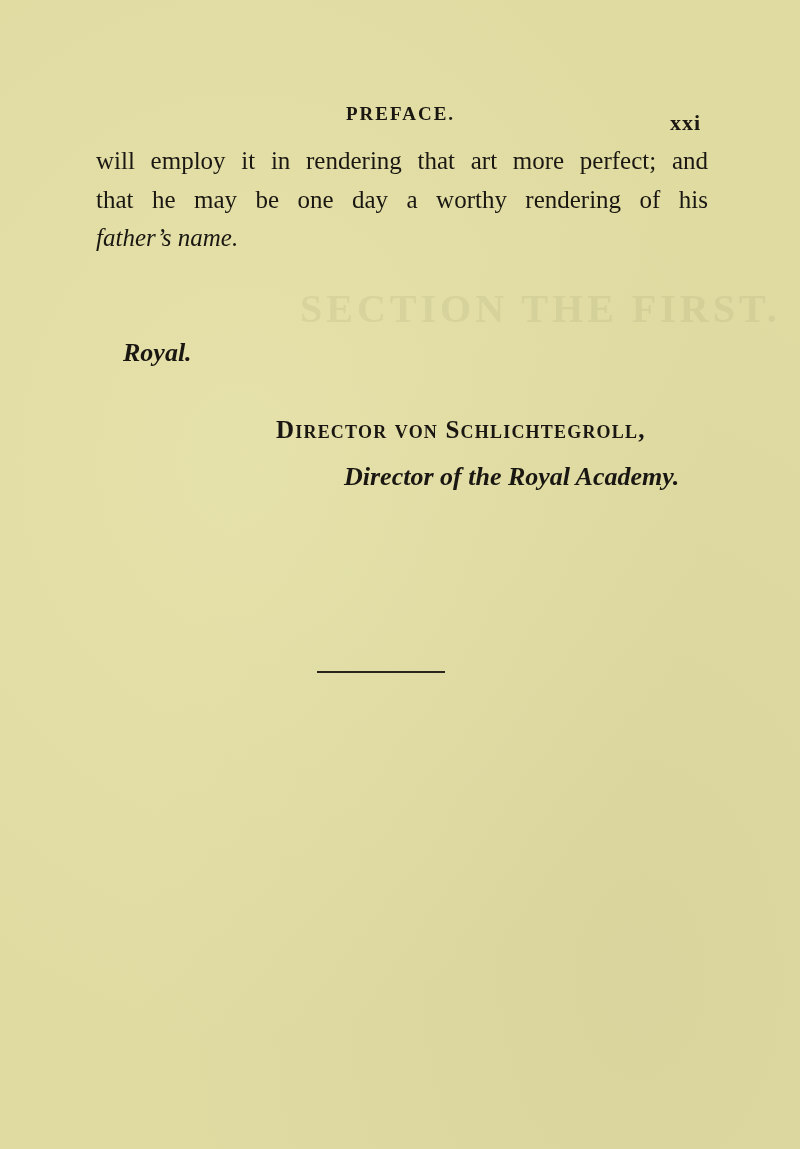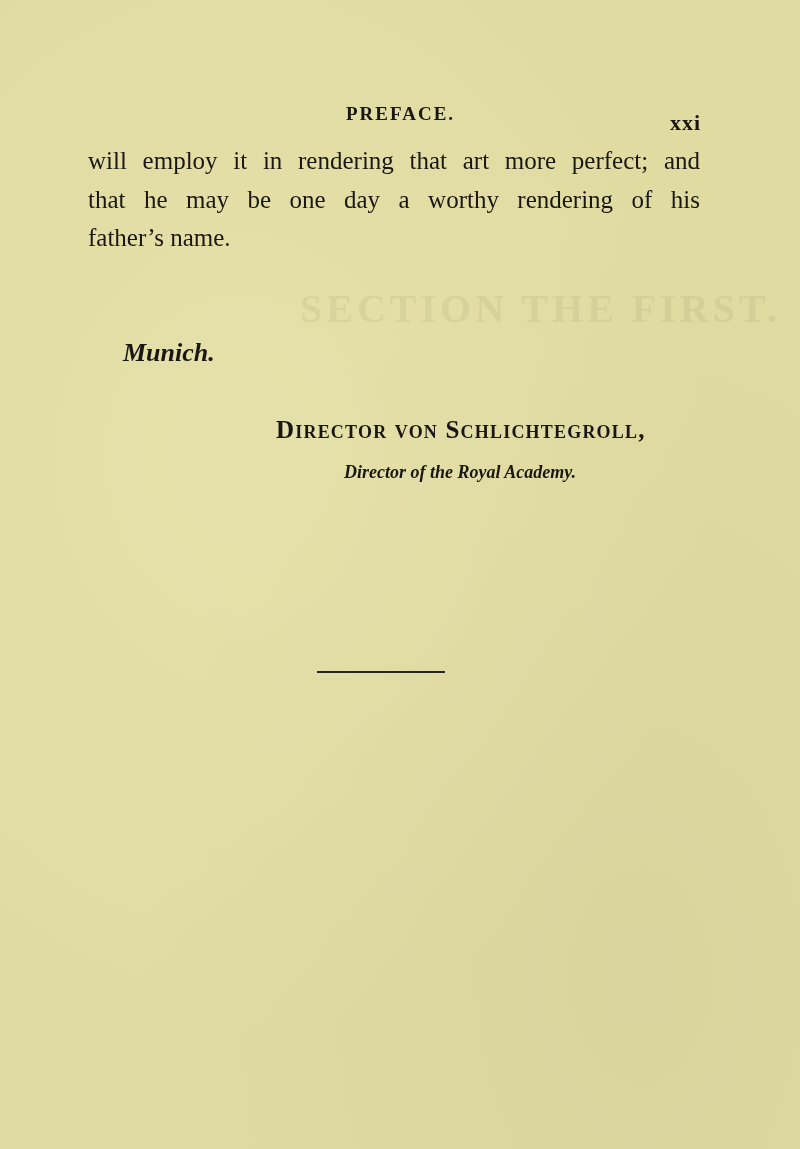--- a/index.html
+++ b/index.html
@@ -45,35 +45,36 @@
       left: 670px;
       top: -2px;
       font-family: "Liberation Serif", serif;
       font-weight: bold;
       font-size: 22px;
       letter-spacing: 1px;
       margin-top: 9px;
     }
     .body-text {
       position: absolute;
-      left: 88px;
+      left: 96px;
       top: 142px;
       width: 612px;
       font-size: 25px;
       line-height: 38.5px;
     }
     .line {
       display: block;
       white-space: nowrap;
       text-align: justify;
       text-align-last: justify;
     }
     .line.last {
       text-align: right;
       text-align-last: left;
+      font-style: italic;
     }
     .place {
       position: absolute;
       left: 123px;
       top: 338px;
       font-style: italic;
       font-weight: bold;
       font-size: 26px;
     }
     .signature {
@@ -83,21 +84,21 @@
       font-size: 25px;
       font-weight: bold;
       font-variant: small-caps;
       letter-spacing: 1.2px;
       white-space: nowrap;
     }
     .signature-title {
       position: absolute;
       left: 344px;
       top: 462px;
-      font-size: 18px;
+      font-size: 26px;
       font-style: italic;
       font-weight: bold;
       white-space: nowrap;
     }
     .rule {
       position: absolute;
       left: 317px;
       top: 671px;
       width: 128px;
       height: 2px;
@@ -123,21 +124,21 @@
     <span class="running-title">PREFACE.</span>
     <span class="folio">xxi</span>
   </div>
 
   <div class="body-text">
     <span class="line">will employ it in rendering that art more perfect; and</span>
     <span class="line">that he may be one day a worthy rendering of his</span>
     <span class="line last">father’s name.</span>
   </div>
 
-  <div class="place">Munich.</div>
+  <div class="place">Royal.</div>
 
   <div class="signature">Director von Schlichtegroll,</div>
 
   <div class="signature-title">Director of the Royal Academy.</div>
 
   <div class="rule"></div>
 
 </div>
 
 </body></html>

